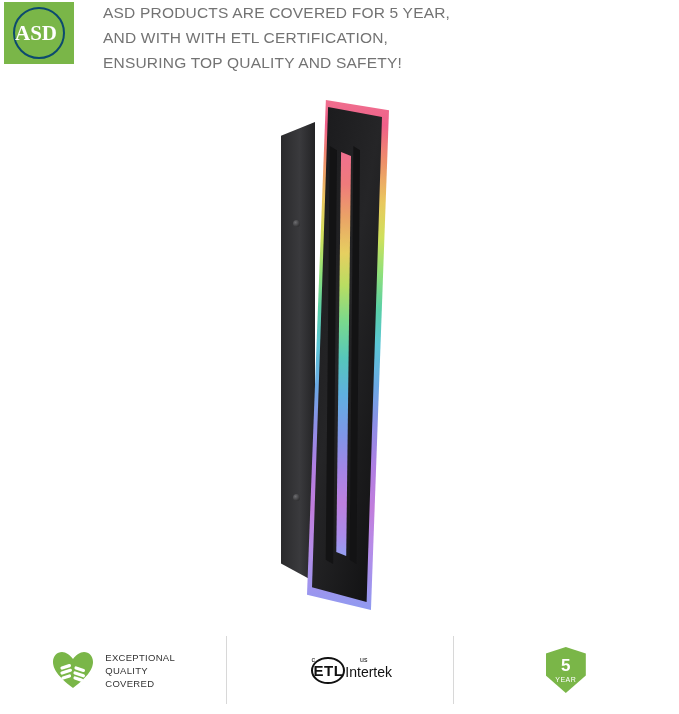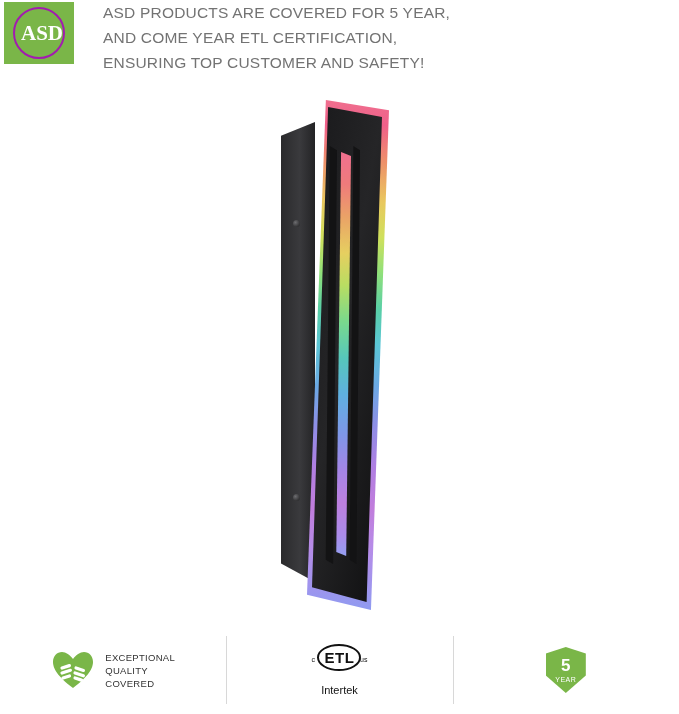--- a/index.html
+++ b/index.html
@@ -32,24 +32,24 @@
     height: 62px;
     background: #7ab648;
     display: flex;
     align-items: center;
     justify-content: center;
   }
   .asd-logo .disc {
     width: 52px;
     height: 52px;
     border-radius: 50%;
-    border: 2px solid #a21caf;
-    display: flex;
-    align-items: center;
-    justify-content: flex-end;
+    border: 2px solid #0c4a6e;
+    display: flex;
+    align-items: center;
+    justify-content: flex-start;
     box-sizing: border-box;
   }
   .asd-logo .disc span {
     font-family: "Liberation Serif", serif;
     font-size: 21px;
     font-weight: bold;
     letter-spacing: 0px;
     color: #ffffff;
     line-height: 1;
   }
@@ -256,23 +256,23 @@
     height: 40px;
     position: relative;
   }
 
   
   .etl {
     width: 56px;
     height: 52px;
     position: relative;
     display: flex;
-    flex-direction: column;
-    align-items: center;
-    justify-content: space-between;
+    flex-direction: row;
+    align-items: center;
+    justify-content: flex-start;
   }
   .etl .oval {
     width: 44px;
     height: 27px;
     border: 2px solid #111111;
     border-radius: 50%;
     display: flex;
     align-items: center;
     justify-content: center;
     font-weight: bold;
@@ -285,21 +285,21 @@
   .etl .cus {
     position: absolute;
     top: 12px;
     width: 56px;
     display: flex;
     justify-content: space-between;
     font-size: 7px;
     color: #111111;
   }
   .etl .intertek {
-    font-size: 11px;
+    font-size: 14px;
     color: #111111;
     margin-top: 3px;
   }
 
   
   .shield {
     width: 40px;
     height: 46px;
     position: relative;
     display: flex;
@@ -334,22 +334,22 @@
 <body>
 
 <div class="header">
   <div class="asd-logo">
     <div class="disc">
       <span>ASD</span>
     </div>
   </div>
   <div class="header-text">
     <div class="line">ASD PRODUCTS ARE COVERED FOR 5 YEAR,</div>
-    <div class="line">AND COME YEAR ETL CERTIFICATION,</div>
-    <div class="line">ENSURING TOP CUSTOMER AND SAFETY!</div>
+    <div class="line">AND WITH WITH ETL CERTIFICATION,</div>
+    <div class="line">ENSURING TOP QUALITY AND SAFETY!</div>
   </div>
 </div>
 
 <div class="product-area">
   <div class="fixture">
     <div class="side-plate">
       <div class="screw s1"></div>
       <div class="screw s2"></div>
     </div>
     <div class="rgb-edge"></div>

